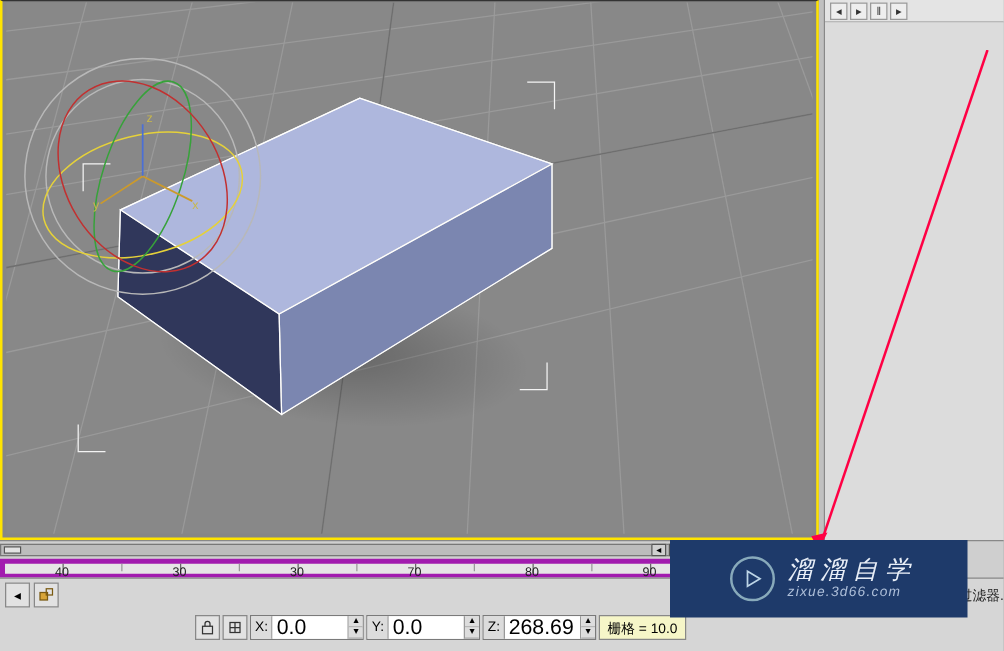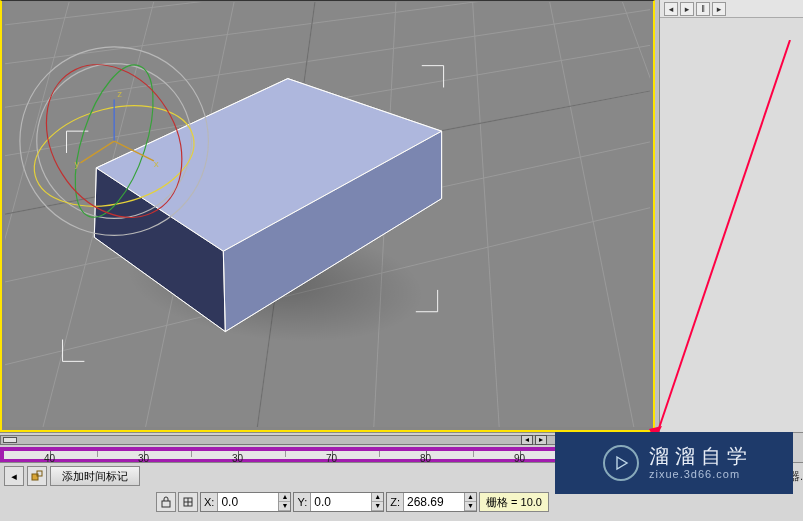--- a/index.html
+++ b/index.html
@@ -85,29 +85,30 @@
     position:absolute;left:0;top:14px;width:560px;height:16px;
     background:#e6e6e6;border:4px solid #a21caf;
     font-size:10px;color:#222;
   }
   .ruler .tick { position:absolute; top:0; width:1px;height:100%; background:#666; }
   .ruler .tickminor { position:absolute; top:0; width:1px;height:6px; background:#999; }
   .ruler .lbl { position:absolute; top:2px; font-size:10px; }
 
   .watermark {
     position:absolute;
-    left: 555px; top: 432px;
+    left: 536px; top: 432px;
     width: 238px; height: 62px;
     background:#1e3a6a;
     color:#fff;
     display:flex;align-items:center;justify-content:center;
     flex-direction:row;
     gap:10px;
     z-index:50;
     padding-left:8px;
+    font-style:italic;
   }
   .watermark .play {
     width:36px;height:36px;border:2px solid #8ab; border-radius:50%;
     display:flex;align-items:center;justify-content:center;color:#bcd4e6;
   }
   .watermark .txt { display:flex;flex-direction:column;line-height:1.2;}
   .watermark .big { font-size:20px; letter-spacing:6px; color:#e8eef7;}
   .watermark .small { font-size:11px; color:#aebfd9; letter-spacing:1px;}
 
   .bottom-bar {
@@ -128,21 +129,21 @@
     border:1px solid #888;background:linear-gradient(#f2f2f2,#d4d4d4);
     display:flex;align-items:center;justify-content:center;font-size:11px;
     padding:0 4px;
   }
   .spinner {
     display:flex;align-items:center;height:20px;
     border:1px solid #7a7a7a;background:#fff;
   }
   .spinner .lbl { padding:0 3px; font-size:11px; background:#dcdcdc;border-right:1px solid #999;height:100%;display:flex;align-items:center;}
   .spinner input {
-    width:60px;border:none;outline:none;font-size:12px;padding:0 3px;height:100%;
+    width:60px;border:none;outline:none;font-size:17px;padding:0 3px;height:100%;
     background:#fff;color:#000;
   }
   .spinner .arrows{width:12px;display:flex;flex-direction:column;border-left:1px solid #999;}
   .spinner .arrows div{height:9px;font-size:7px;text-align:center;line-height:8px;background:#ddd;border-bottom:1px solid #aaa;}
   .grid-readout{
     display:flex;align-items:center;height:20px;border:1px solid #888;background:#f6f6c8;
     padding:0 6px;font-size:11px;
   }
   .status-text {
     font-size:11px;color:#222;white-space:nowrap;
@@ -293,23 +294,20 @@
 <div class="bottom-bar">
 
   <div class="bottom-row1">
     <div class="btn-icon-small">◂</div>
     <div class="btn-icon-small">
       <svg width="12" height="12" viewBox="0 0 12 12">
           <rect x="1" y="4" width="6" height="6" fill="#d8a537" stroke="#7a5a10"></rect>
           <rect x="6" y="1" width="5" height="5" fill="none" stroke="#7a5a10"></rect>
         </svg>
     </div>
-    <div class="btn-s" style="min-width:90px">
-      <span>添加时间标记</span>
-    </div>
     <div style="flex:1"></div>
     <span class="status-text" style="margin-right:4px">设置关键点</span>
     <div class="btn-icon-small">
       <svg width="12" height="12" viewBox="0 0 12 12">
           <path d="M1 9 L5 3 L9 9" fill="none" stroke="#c23030" stroke-width="1.5"></path>
         </svg>
     </div>
     <span class="status-text">关键点过滤器.</span>
   </div>
 

